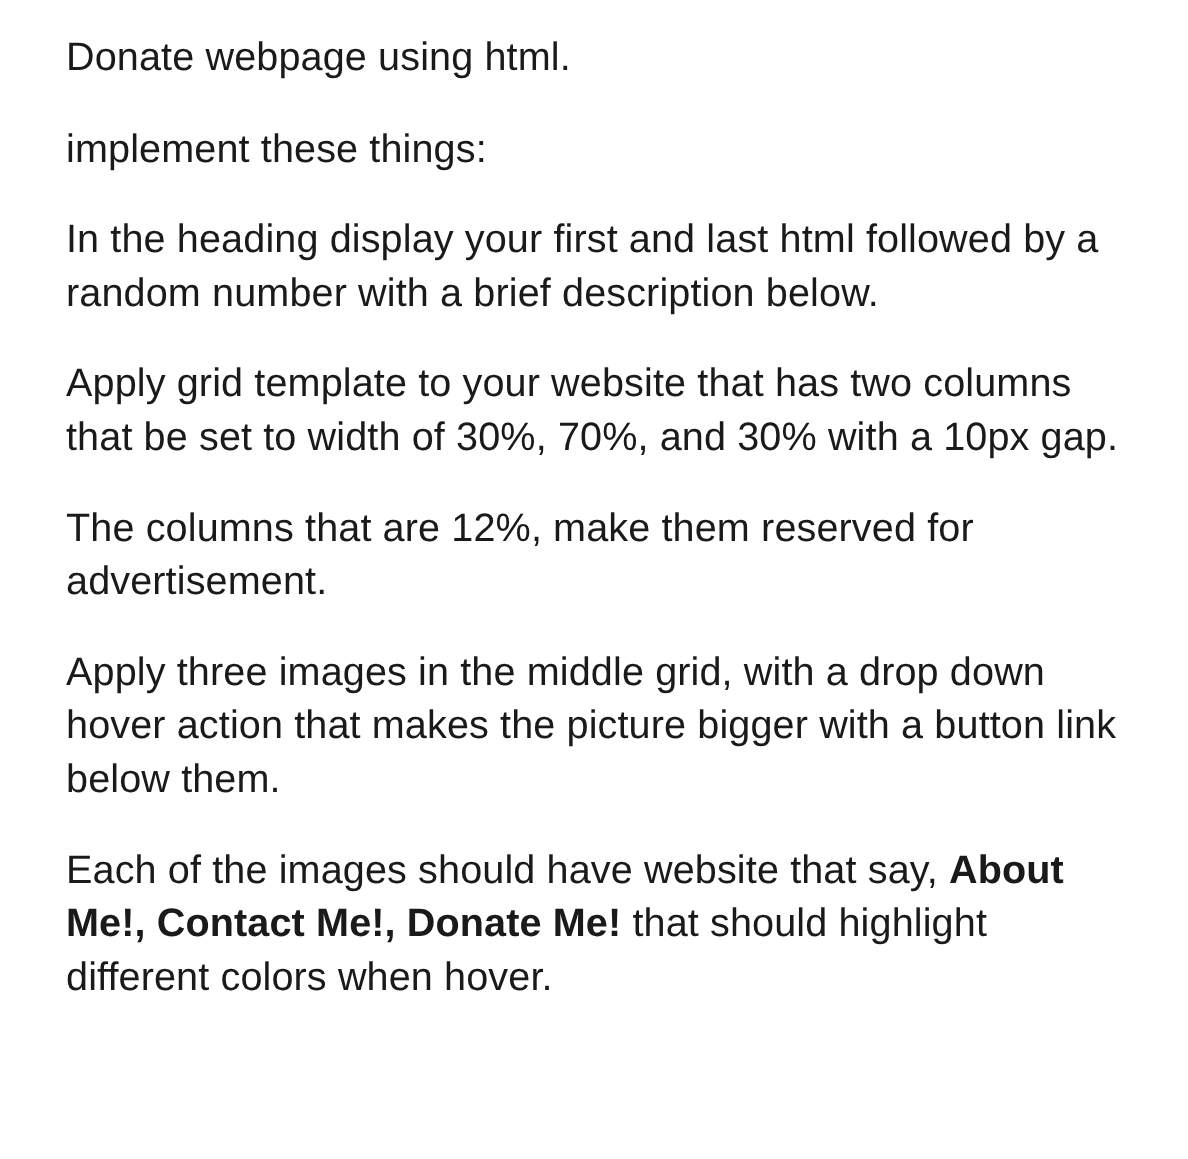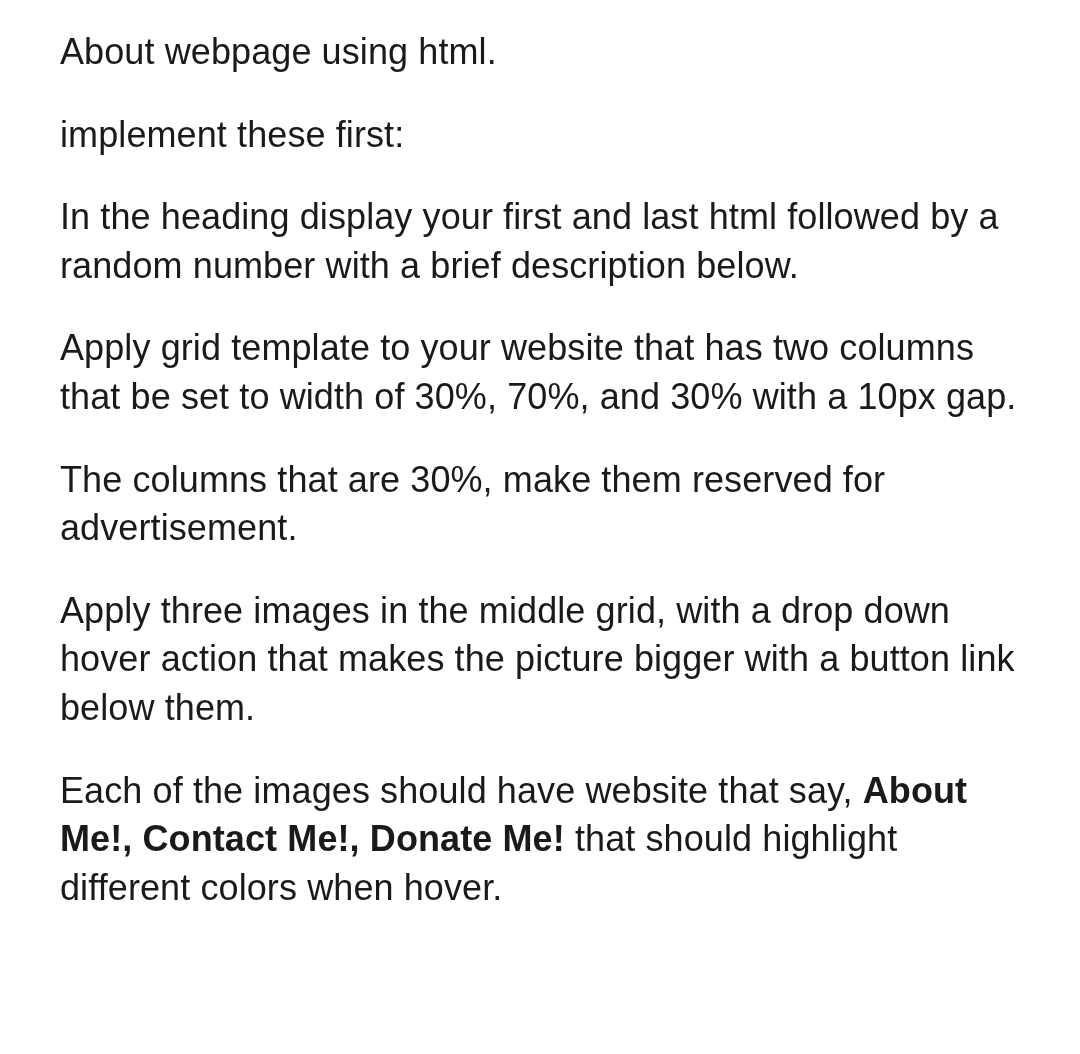--- a/index.html
+++ b/index.html
@@ -21,27 +21,27 @@
   p {
     margin: 0 0 34px 0;
   }
   .bold {
     font-weight: 700;
   }
 </style>
 </head>
 <body>
 
-<p>About webpage using html.</p>
+<p>Donate webpage using html.</p>
 
-<p>implement these first:</p>
+<p>implement these things:</p>
 
 <p>In the heading display your first and last html followed by a random number with a brief description below.</p>
 
 <p>Apply grid template to your website that has two columns that be set to width of 30%, 70%, and 30% with a 10px gap.</p>
 
-<p>The columns that are 30%, make them reserved for advertisement.</p>
+<p>The columns that are 12%, make them reserved for advertisement.</p>
 
 <p>Apply three images in the middle grid, with a drop down hover action that makes the picture bigger with a button link below them.</p>
 
 <p>
   <span>Each of the images should have website that say, </span><span class="bold">About Me!, Contact Me!, Donate Me!</span><span> that should highlight different colors when hover.</span>
 </p>
 
 </body></html>

